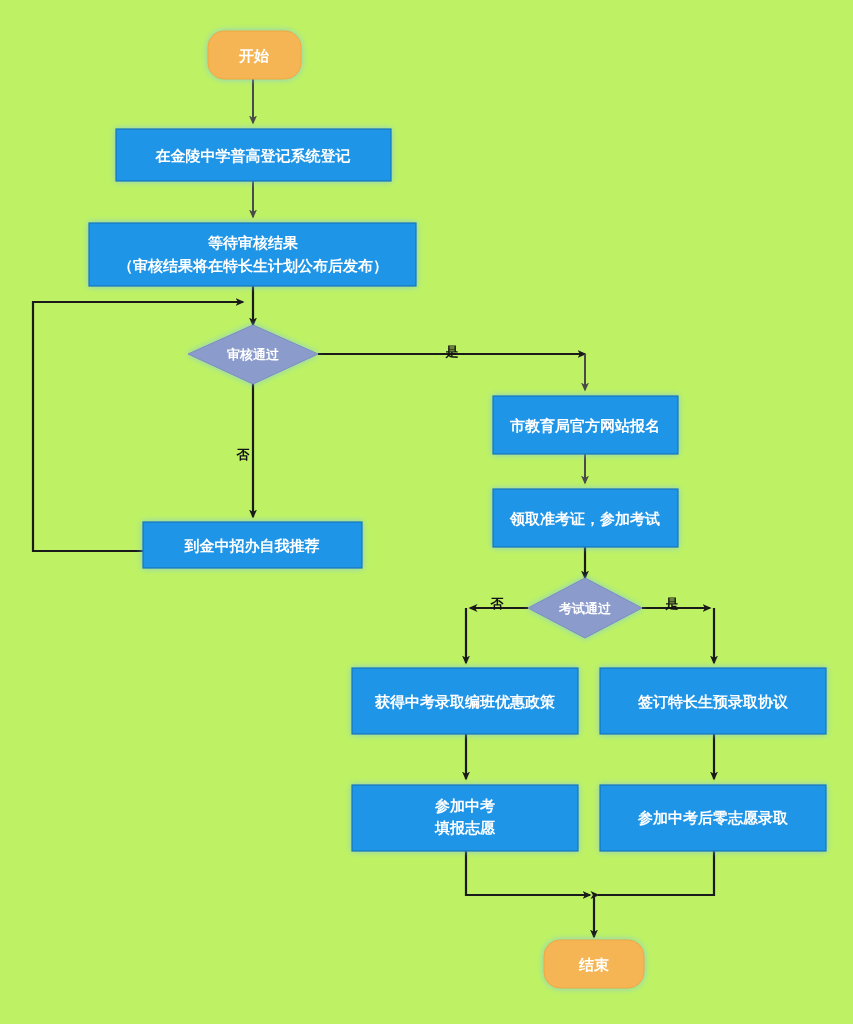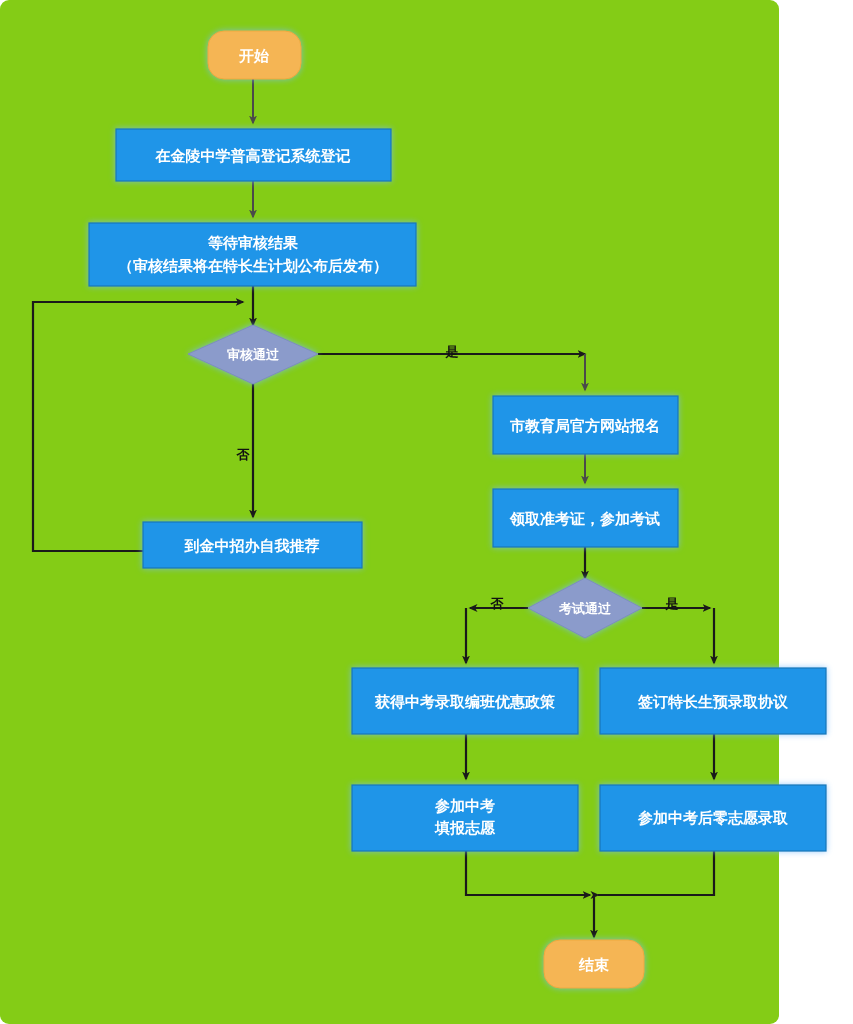--- a/index.html
+++ b/index.html
@@ -8,24 +8,23 @@
     background: #ffffff;
   }
   body {
     width: 853px;
     height: 1024px;
     font-family: "DejaVu Sans", "Liberation Sans", sans-serif;
     overflow: hidden;
   }
   #flowchart-root {
     position: relative;
-    width: 779px;
+    width: 853px;
     height: 1024px;
-    background: #84cc16;
-    border-radius: 9px;
+    background: #bef264;
   }
   svg.fc {
     position: absolute;
     top: 0;
     left: 0;
     width: 853px;
     height: 1024px;
   }
   .node-label {
     font-family: "DejaVu Sans", "Liberation Sans", sans-serif;

